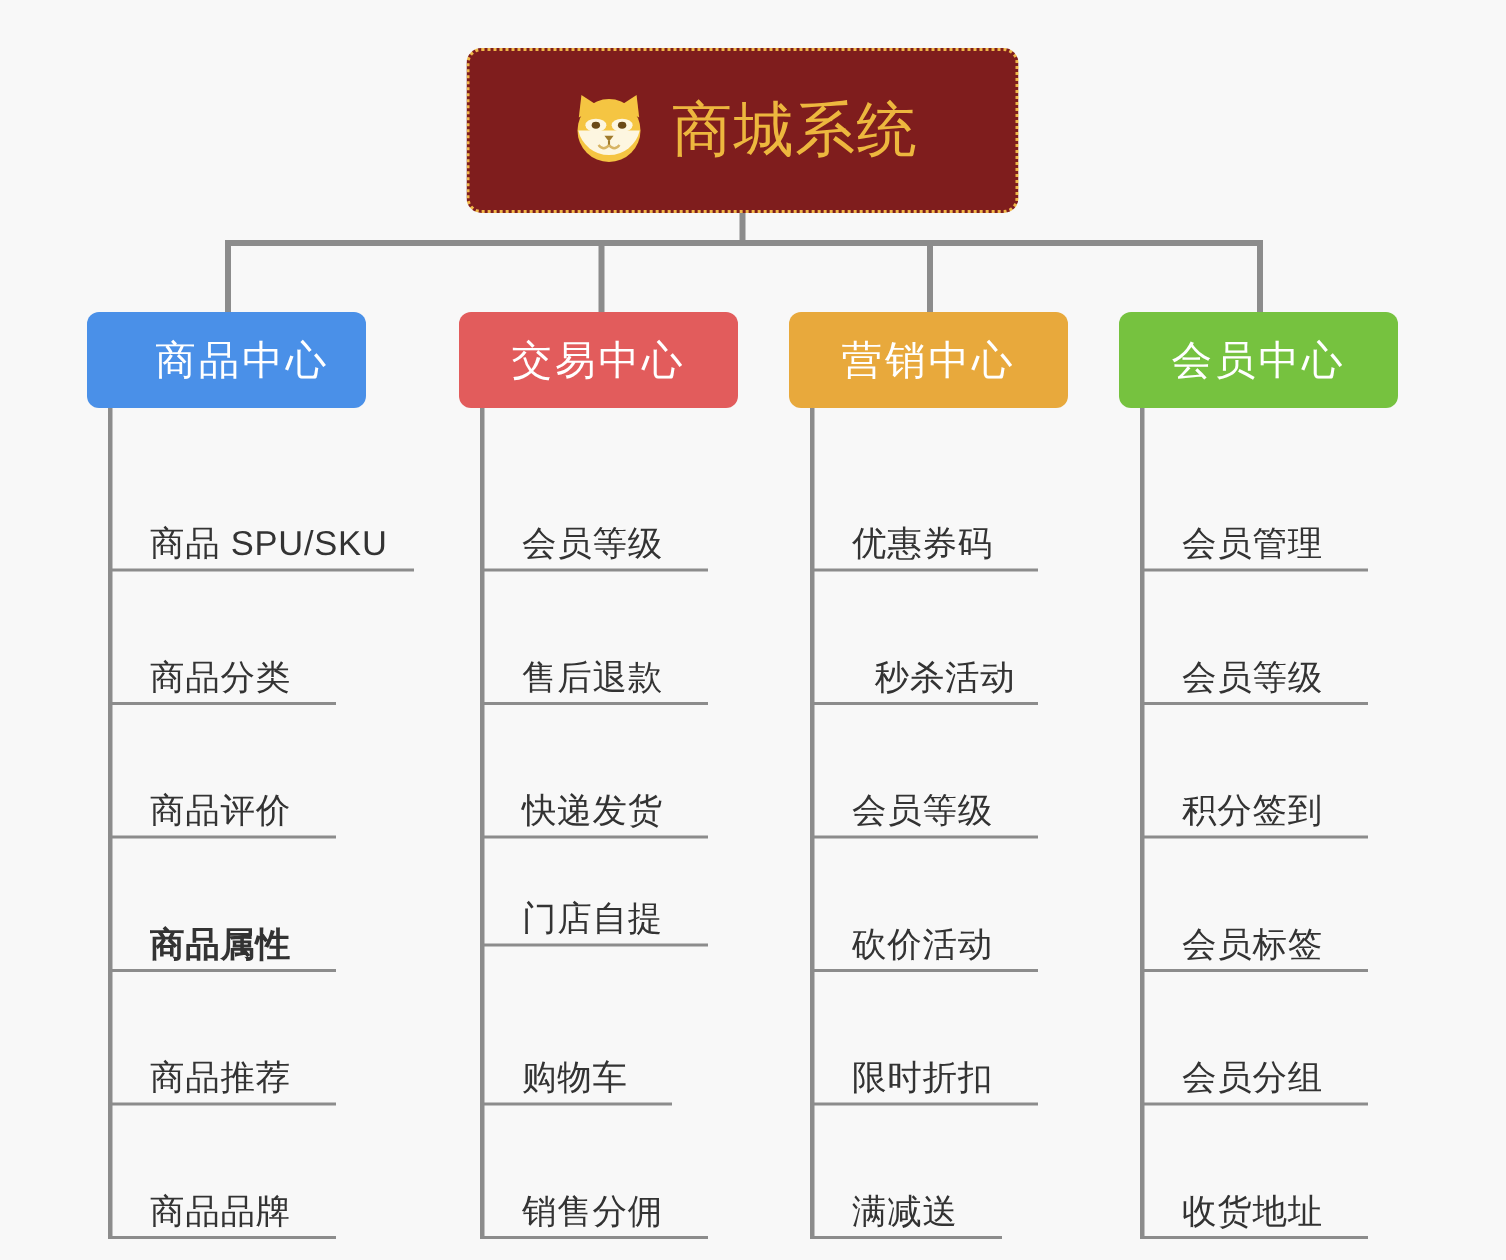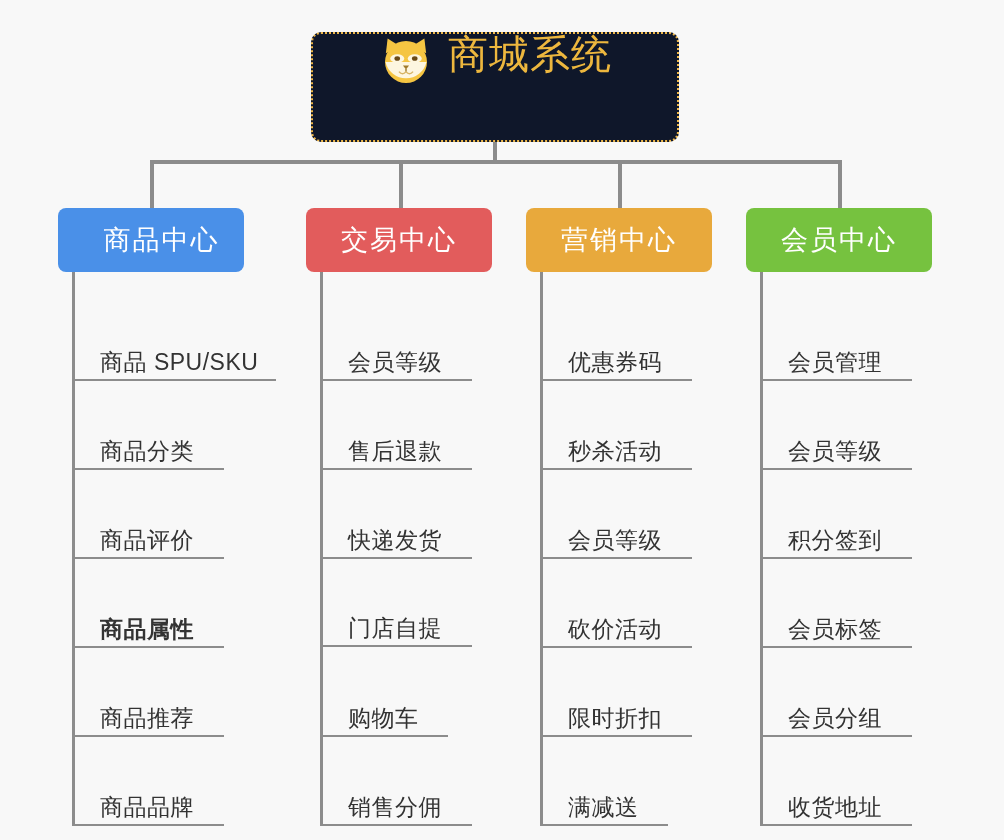--- a/index.html
+++ b/index.html
@@ -25,25 +25,25 @@
   }
 
   
   .root-node {
     position: absolute;
     left: 311px;
     top: 32px;
     width: 368px;
     height: 110px;
     box-sizing: border-box;
-    background: #0f172a;
+    background: #7f1d1d;
     border: 2px dotted #efb84a;
     border-radius: 10px;
     display: flex;
-    align-items: flex-start;
+    align-items: center;
     justify-content: center;
     gap: 14px;
   }
   .root-icon {
     width: 56px;
     height: 56px;
     position: relative;
     flex: 0 0 auto;
   }
   .root-icon svg { display: block; width: 56px; height: 56px; }
@@ -203,41 +203,41 @@
           <div class="trunk" style="height: 552px;"></div>
           <div class="leaf" style="top: 20px; width: 152px;">
             <span class="leaf-label">会员等级</span>
           </div>
           <div class="leaf" style="top: 109px; width: 152px;">
             <span class="leaf-label">售后退款</span>
           </div>
           <div class="leaf" style="top: 198px; width: 152px;">
             <span class="leaf-label">快递发货</span>
           </div>
-          <div class="leaf" style="top: 286px; width: 152px;">
+          <div class="leaf" style="top: 270px; width: 152px;">
             <span class="leaf-label">门店自提</span>
           </div>
           <div class="leaf" style="top: 376px; width: 128px;">
             <span class="leaf-label">购物车</span>
           </div>
           <div class="leaf" style="top: 465px; width: 152px;">
             <span class="leaf-label">销售分佣</span>
           </div>
         </div>
       </div>
       <div class="column" style="left: 526px;">
         <div class="col-header" style="background: rgb(232, 169, 60);">
           <span>营销中心</span>
         </div>
         <div class="col-body" style="height: 554px;">
           <div class="trunk" style="height: 552px;"></div>
           <div class="leaf" style="top: 20px; width: 152px;">
             <span class="leaf-label">优惠券码</span>
           </div>
-          <div class="leaf" style="top: 109px; width: 152px;">
+          <div class="leaf" style="top: 109px; width: 152px; justify-content: center;">
             <span class="leaf-label">秒杀活动</span>
           </div>
           <div class="leaf" style="top: 198px; width: 152px;">
             <span class="leaf-label">会员等级</span>
           </div>
           <div class="leaf" style="top: 287px; width: 152px;">
             <span class="leaf-label">砍价活动</span>
           </div>
           <div class="leaf" style="top: 376px; width: 152px;">
             <span class="leaf-label">限时折扣</span>

